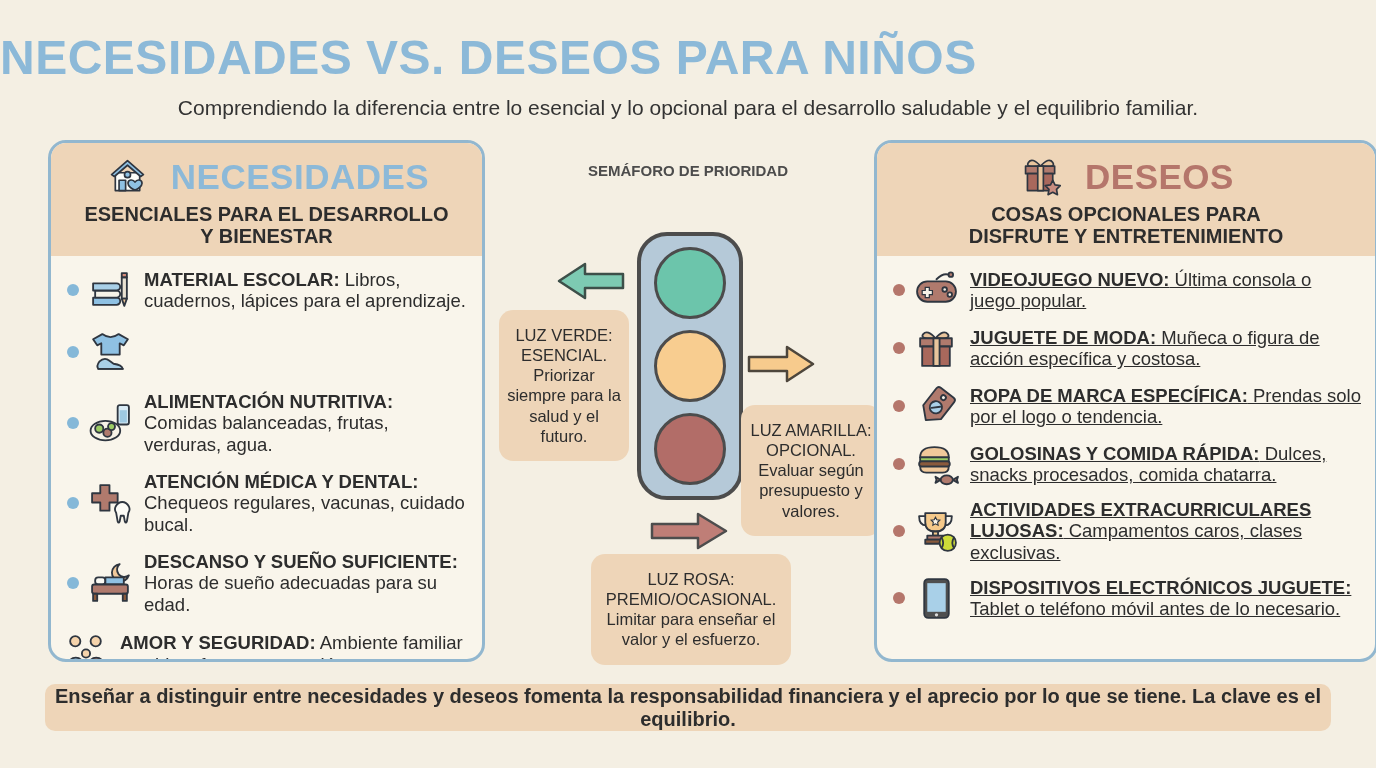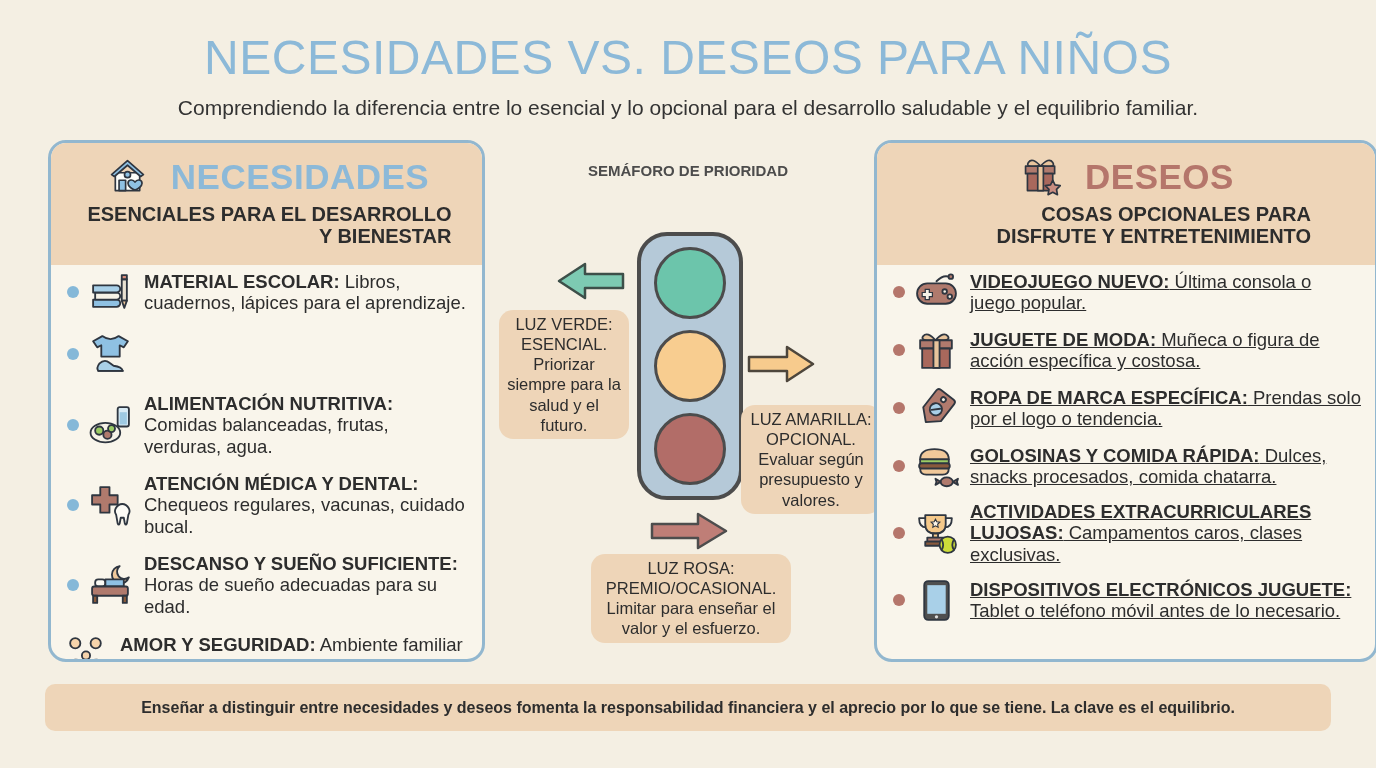--- a/index.html
+++ b/index.html
@@ -9,49 +9,49 @@
     background:#f4efe3;
     color:#2d2d2d;
     position:relative;
     overflow:hidden;
   }
   .stage { position:absolute; inset:0; }
 
   
   .main-title {
     position:absolute; top:30px; left:0; width:100%;
-    text-align:center; font-size:48px; font-weight:normal;
+    text-align:left; font-size:48px; font-weight:bold;
     color:#8cb9d8; letter-spacing:.5px;
   }
   .main-subtitle {
     position:absolute; top:96px; left:0; width:100%;
     text-align:center; font-size:21px; font-weight:500; color:#333;
   }
 
   
   .panel {
     position:absolute; top:140px; height:522px;
     background:#f9f5eb; border:3px solid #92b7cf; border-radius:18px;
     overflow:hidden;
   }
   .panel.left  { left:48px;  width:437px; }
   .panel.right { left:874px; width:504px; }
   .panel-header {
-    background:#eed5b8; padding:10px 10px 17px; text-align:right;
+    background:#eed5b8; padding:10px 10px 8px; text-align:center;
     border-radius:14px 14px 0 0;
   }
   .panel-title-row { display:flex; align-items:center; justify-content:center; gap:10px; }
   .panel-title { font-size:35px; font-weight:bold; letter-spacing:.5px; }
   .panel.left  .panel-title { color:#8cb9d8; }
   .panel.right .panel-title { color:#b5766b; }
   .panel-subtitle {
     margin-top:3px; font-size:20px; font-weight:bold; color:#2d2d2d;
     line-height:1.12; max-width:370px; margin-left:auto; margin-right:auto;
   }
-  .items { padding:4px 14px 0 12px; }
+  .items { padding:4px 14px 0 12px;margin-top:7px; }
   .item { display:flex; align-items:center; margin-bottom:15px; }
   .panel.right .item { margin-bottom:11px;text-decoration:underline; }
   .bullet { flex:none; width:12px; height:12px; border-radius:50%; margin:0 8px 0 4px; }
   .panel.left  .bullet { background:#85b8d8; }
   .panel.right .bullet { background:#b5766b; }
   .icon-box { flex:none; width:47px; height:47px; margin-right:10px; display:flex; align-items:center; justify-content:center; }
   .icon-box svg { width:45px; height:45px; }
   .item-text { font-size:18.5px; line-height:1.17; }
   .item-text b { font-weight:bold; }
 
@@ -66,36 +66,36 @@
     background:#b5c9d8; border:4px solid #4c4c4c; border-radius:30px;
     display:flex; flex-direction:column; align-items:center; justify-content:space-evenly;
   }
   .light { width:72px; height:72px; border-radius:50%; border:3.5px solid #4c4c4c; }
   .light.green  { background:#6cc5ab; }
   .light.yellow { background:#f8cd90; }
   .light.pink   { background:#b26d68; }
   .note {
     position:absolute; background:#eed5b8; border-radius:14px;
     text-align:center; font-size:16.5px; font-weight:500; color:#2d2d2d;
-    line-height:1.22; padding:4px 7px;
+    line-height:1.22; padding:15px 7px;
   }
   .note.green  { left:14px;  top:170px; width:130px; }
   .note.yellow { left:256px; top:265px; width:140px; }
   .note.pink   { left:106px; top:414px; width:200px; }
   .arrow { position:absolute; }
   .arrow.teal   { left:72px;  top:120px; }
   .arrow.orange { left:262px; top:203px; }
   .arrow.pinkA  { left:165px; top:370px; }
 
   
   .footer-banner {
     position:absolute; left:45px; top:684px; width:1286px; height:47px;
     background:#eed5b8; border-radius:10px;
     display:flex; align-items:center; justify-content:center;
-    font-size:16px; font-weight:600; color:#2d2d2d; text-align:center;
+    font-size:20px; font-weight:600; color:#2d2d2d; text-align:center;
   }
 
   svg .ln { stroke:#2f3640; stroke-width:1.8; stroke-linejoin:round; stroke-linecap:round; }
 </style>
 </head>
 <body>
 
 <div class="stage">
 
   <div class="main-title">NECESIDADES VS. DESEOS PARA NIÑOS</div>

